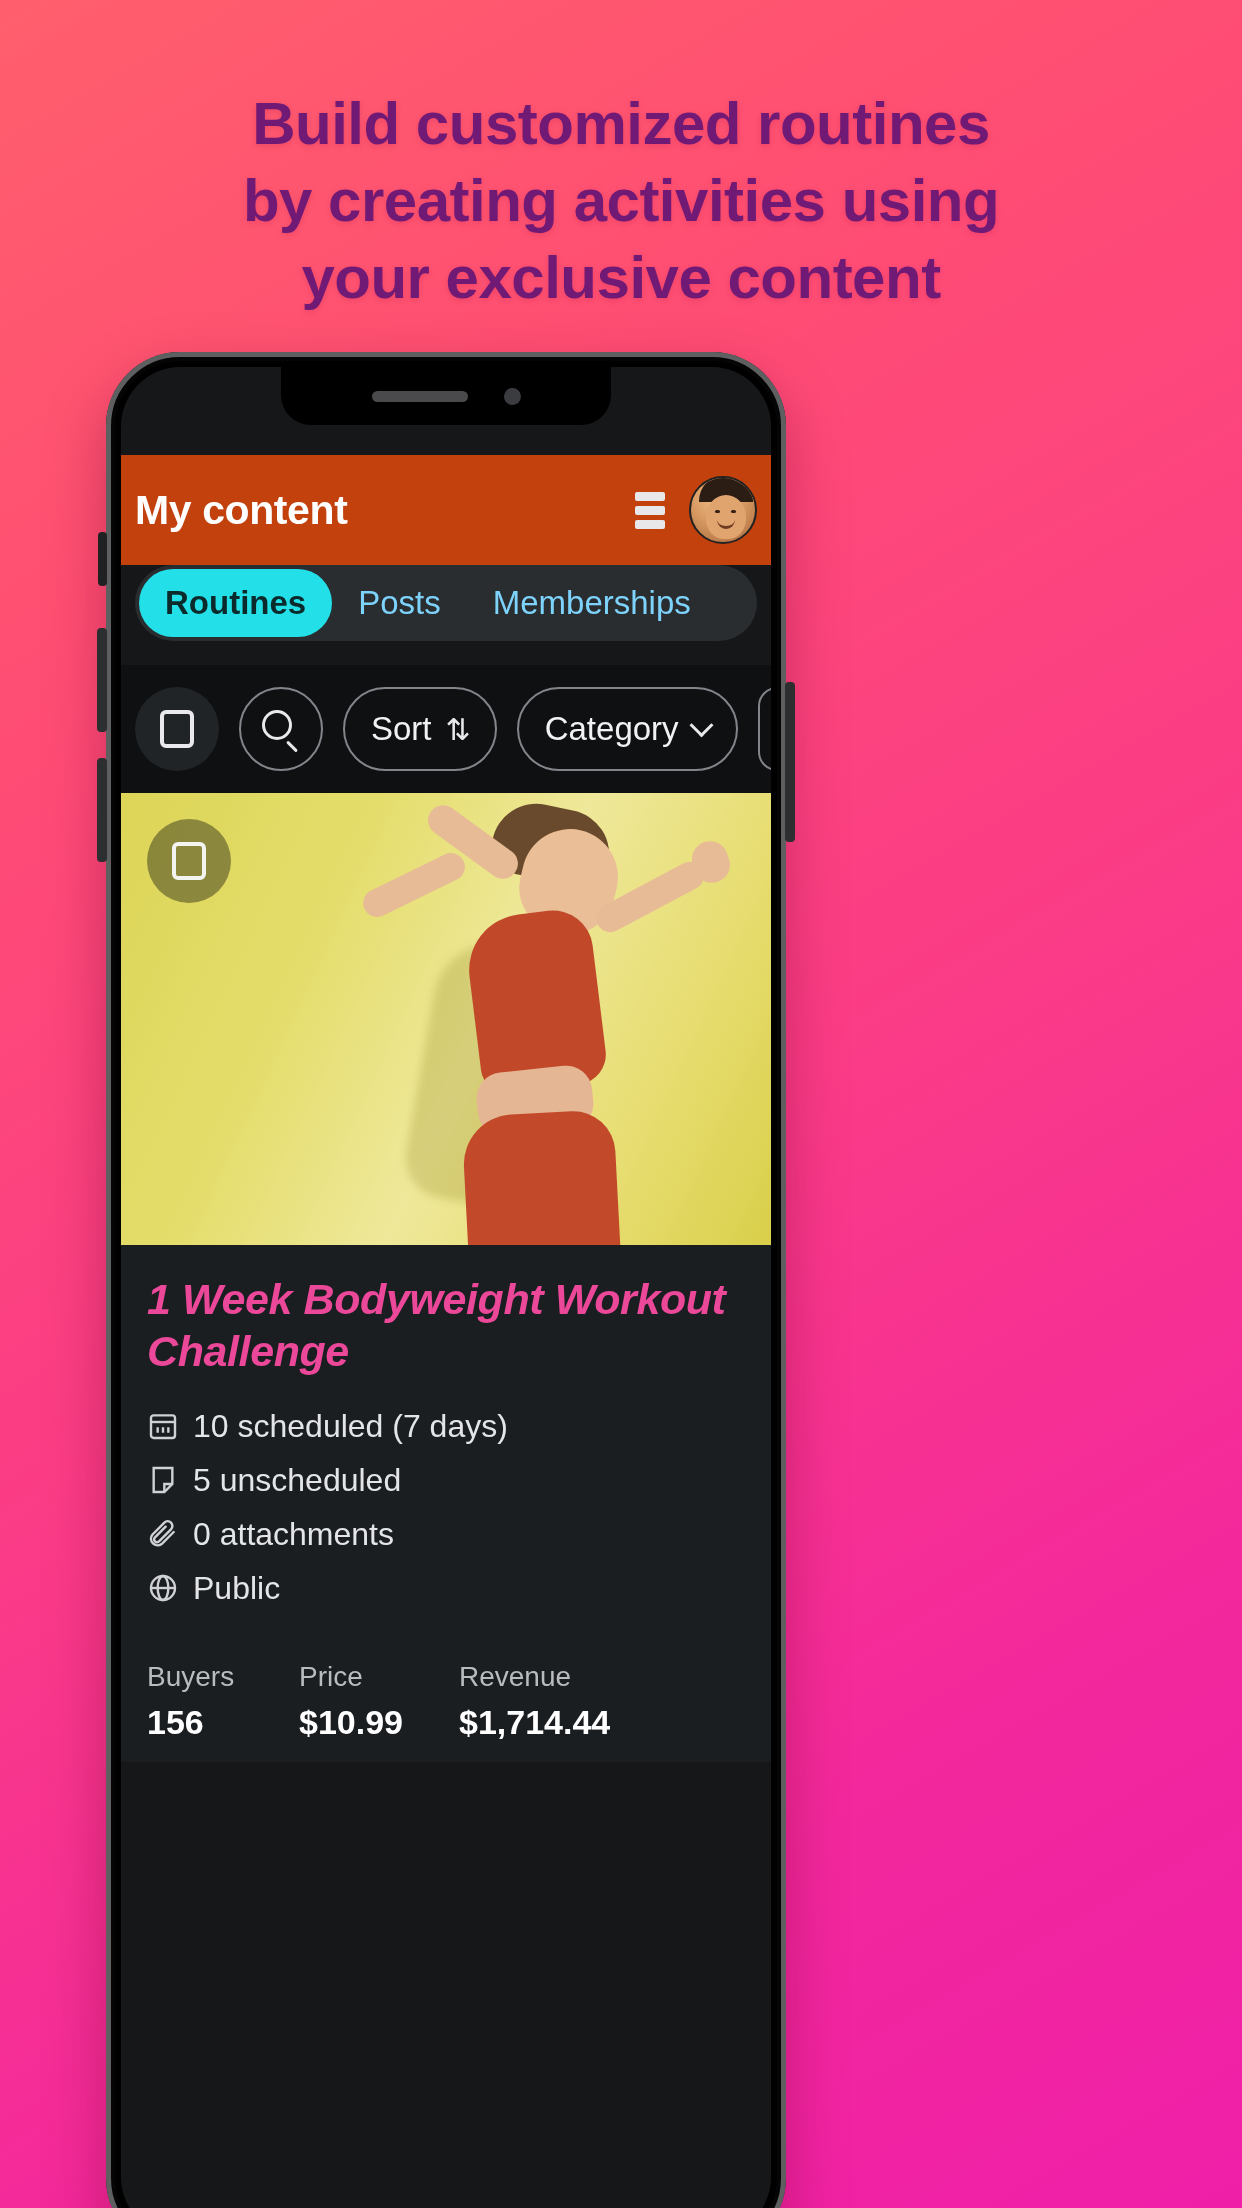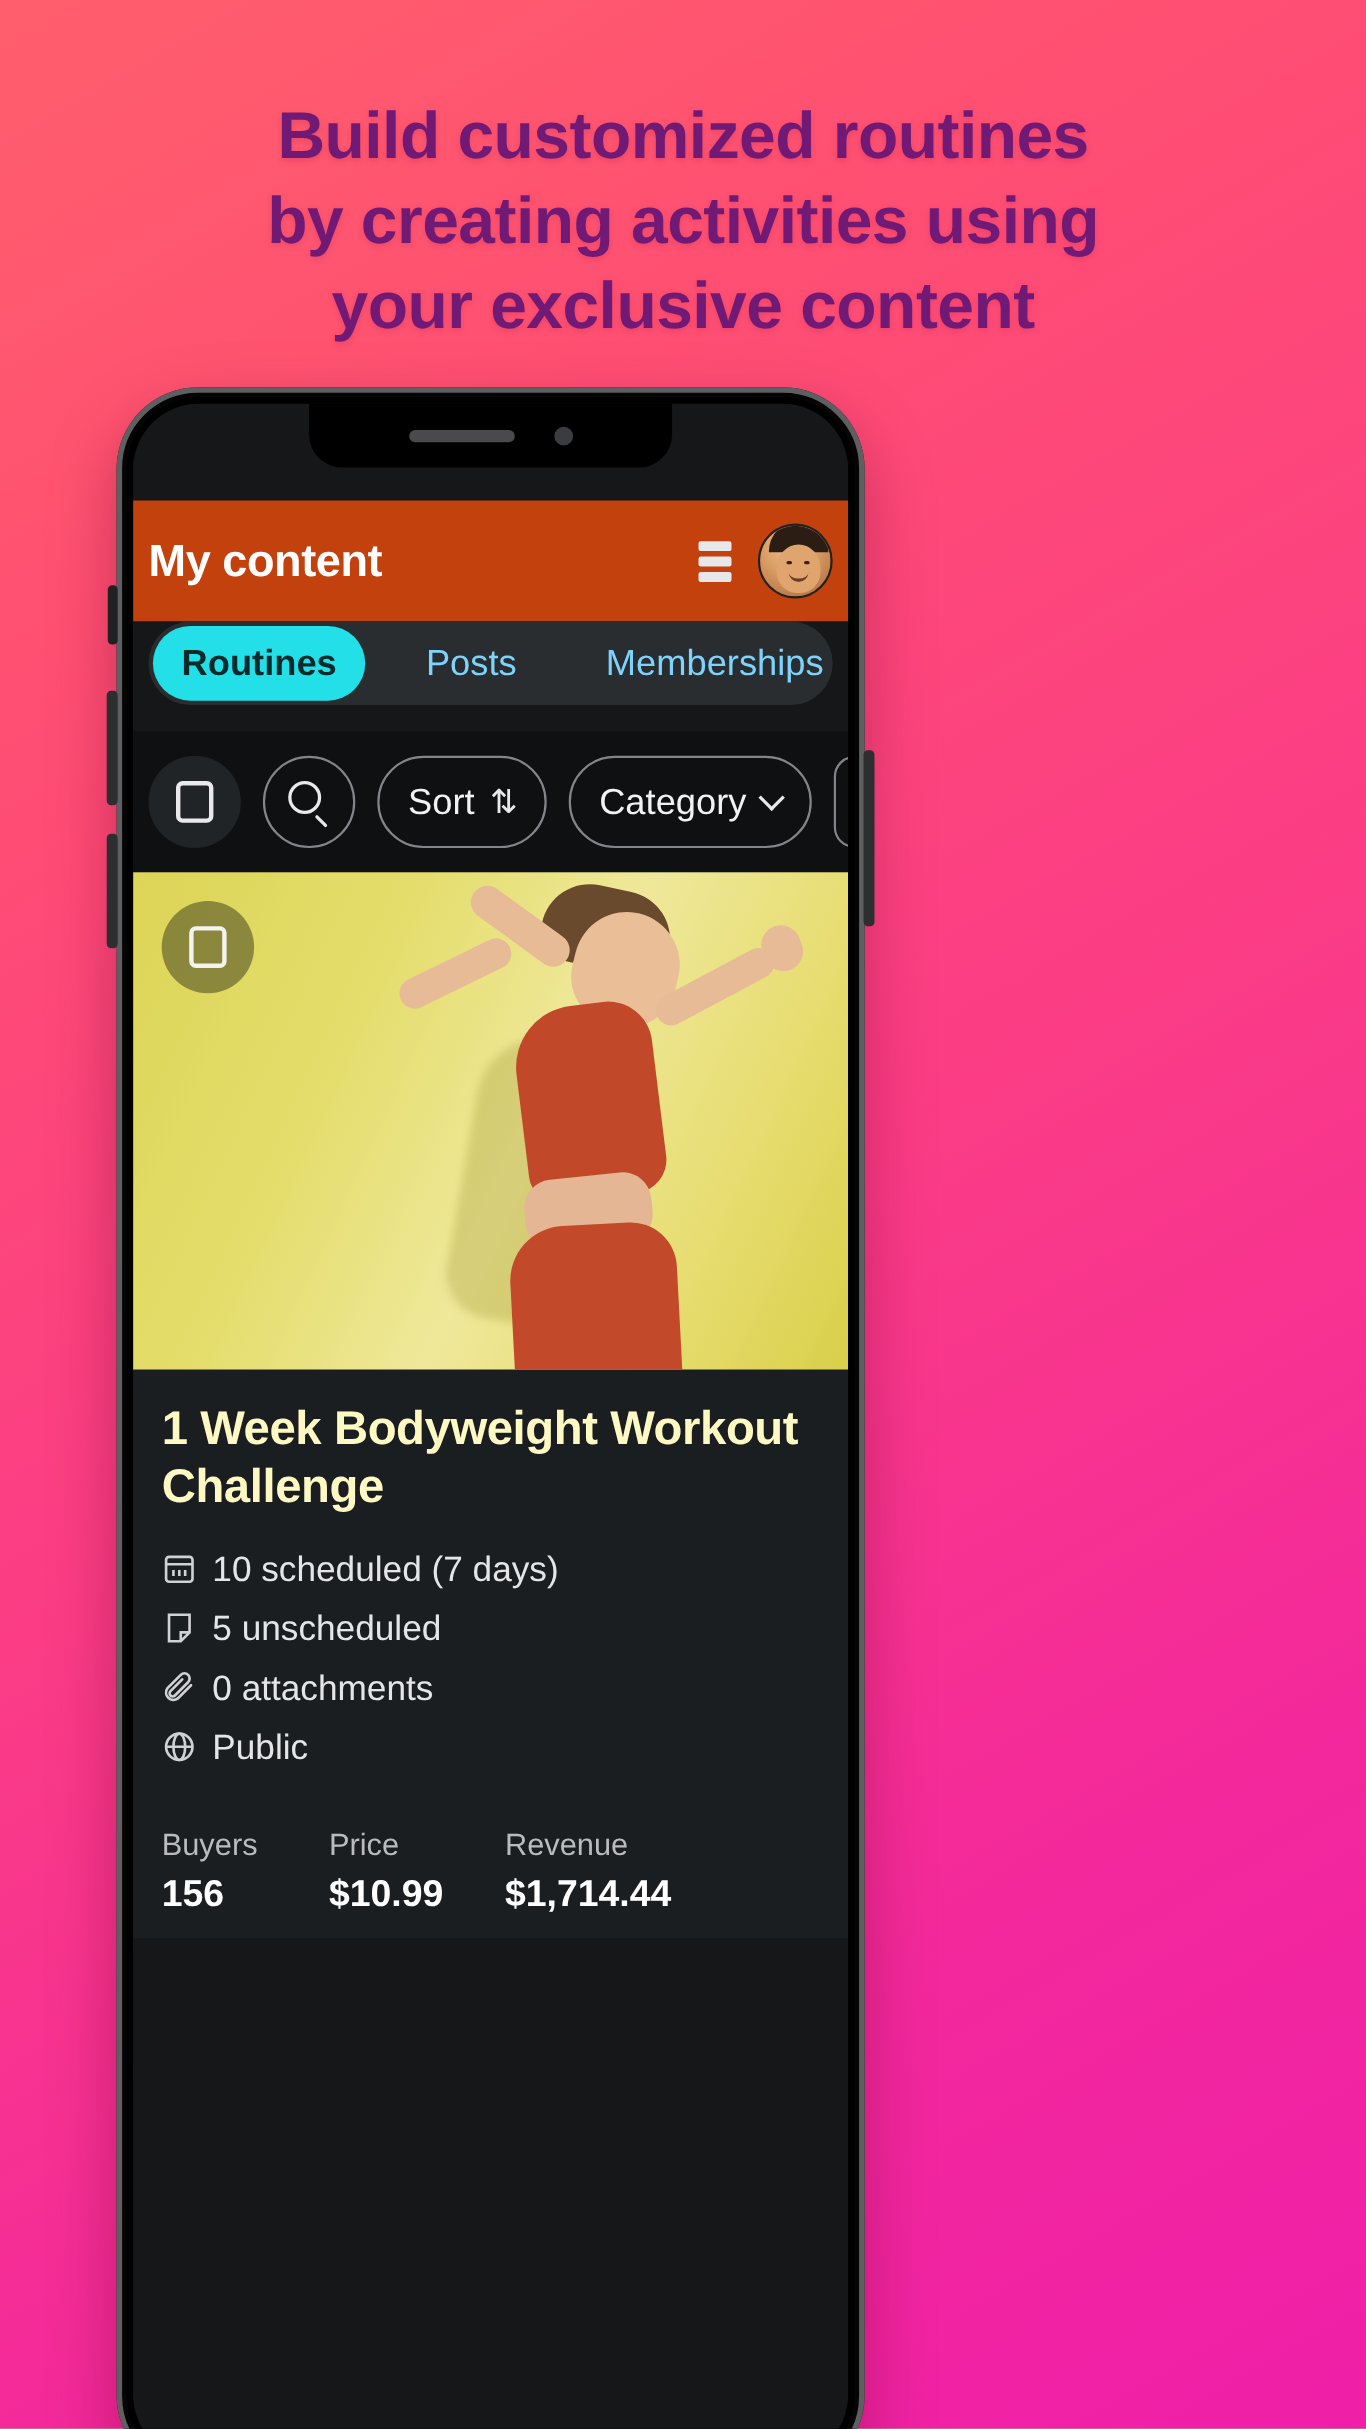--- a/index.html
+++ b/index.html
@@ -104,21 +104,21 @@
   }
   .avatar .eye{ position:absolute; top:32px; width:5px; height:3px; background:#3a2114; border-radius:2px;}
   .avatar .eye.l{ left:24px; } .avatar .eye.r{ left:40px; }
 
   
   .tabs-bar{
     background:#151719; padding:0 14px 24px 14px;
   }
   .tabs{
     background:#2a2d30; border-radius:38px; height:76px;
-    display:flex; align-items:center; padding:4px;gap:29px;
+    display:flex; align-items:center; padding:4px;
   }
   .tab{
     flex:none; height:68px; border-radius:34px;
     display:flex; align-items:center; justify-content:center;
     padding:0 26px; color:#ffffff; font-size:33px; font-weight:bold;
     white-space:nowrap;
   }
   .tab.active{ background:#23e0e8; color:#0b2a2c; }
   .tab:not(.active){ color:#7dd3fc; font-weight:normal; }
 
@@ -212,22 +212,23 @@
     left:470px; top:90px; width:118px; height:28px;
     background:#e7bb95; border-radius:16px; transform:rotate(-28deg);
   }
   .hand-c{
     left:572px; top:48px; width:36px; height:42px;
     background:#e7bb95; border-radius:18px; transform:rotate(-20deg);
   }
 
   .card-body{ padding:28px 26px 0 26px; }
   .card-title{
-    color:#fef9c3; font-size:43px; font-weight:bold; line-height:1.22;
+    color:#ec4899; font-size:43px; font-weight:bold; line-height:1.22;
     letter-spacing:-0.4px;
+    font-style:italic;
   }
   .meta-list{ margin-top:30px; display:flex; flex-direction:column; gap:17px; }
   .meta-row{ display:flex; align-items:center; gap:14px; color:#e4e5e7; font-size:32px; }
   .mi{ width:32px; height:32px; flex:none; position:relative; }
   .mi svg{ display:block; }
 
   .stats{
     margin-top:38px; display:flex; gap:0; padding-bottom:20px;
   }
   .stat{ display:flex; flex-direction:column; gap:10px;margin-top:16px; }

